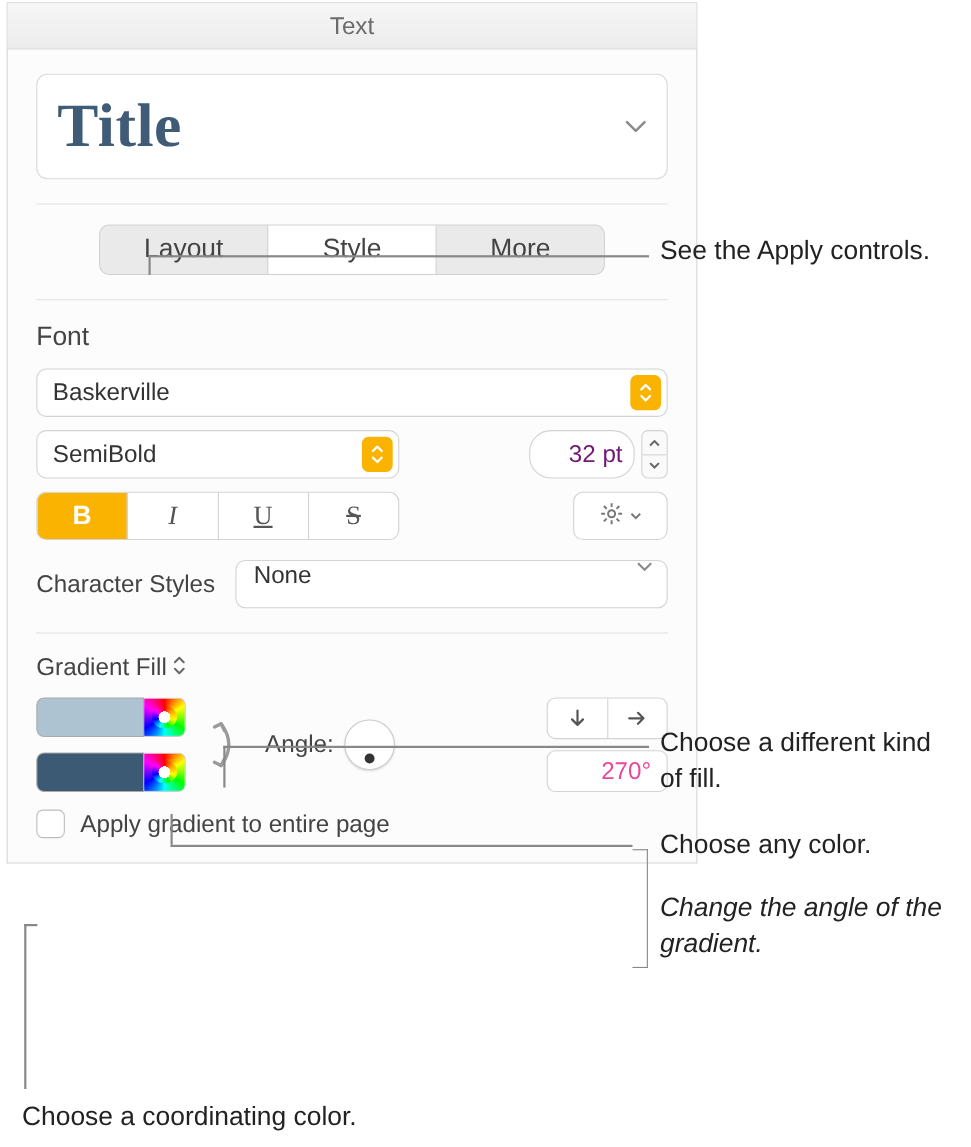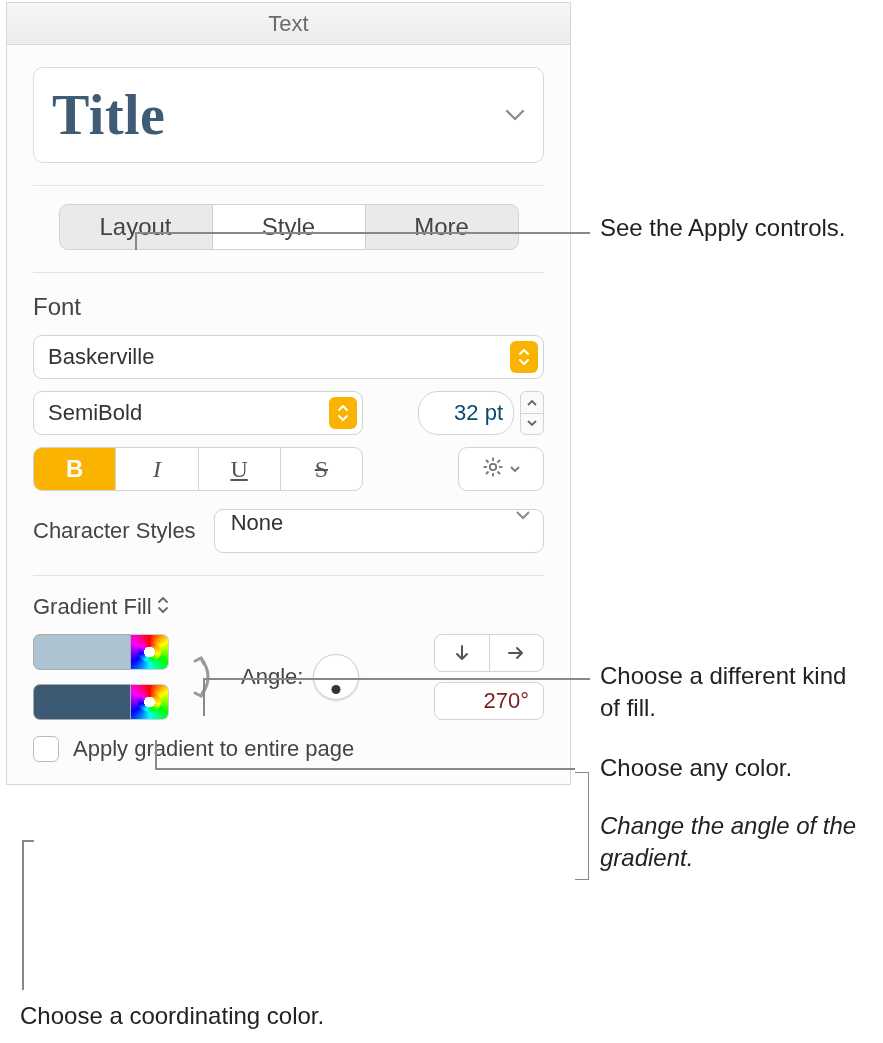--- a/index.html
+++ b/index.html
@@ -8,21 +8,21 @@
   background: #fff;
   width: 883px;
   height: 1043px;
   position: relative;
   color: #3a3a3a;
 }
 .panel {
   position: absolute;
   left: 6px;
   top: 2px;
-  width: 565px;
+  width: 628px;
   border: 1px solid #d8d8d8;
   background: #fcfcfc;
 }
 .panel-header {
   height: 42px;
   background: linear-gradient(#f6f6f6, #ececec);
   border-bottom: 1px solid #d8d8d8;
   text-align: center;
   font-size: 22px;
   color: #6b6b6b;
@@ -72,21 +72,21 @@
 .select .arrows svg { display:block; }
 .font-name { width: 100%; margin-bottom: 12px; }
 .row { display:flex; gap: 12px; align-items:center; }
 .weight-select { flex: 0 0 330px; }
 .size-box {
   display:flex; align-items:center; gap:6px;
 }
 .size-input {
   border:1px solid #d3d3d3; border-radius:20px; background:#fff;
   height:44px; width: 96px; text-align:right; padding-right:10px;
-  font-size: 22px; color:#0c4a6e;
+  font-size: 22px; color:#701a75;
 }
 .stepper {
   width: 24px; height:44px; display:flex; flex-direction:column;
   border:1px solid #d3d3d3; border-radius:6px; overflow:hidden; background:#fafafa;
 }
 .stepper div { flex:1; display:flex; align-items:center; justify-content:center; cursor:pointer; }
 .stepper div:first-child { border-bottom:1px solid #d3d3d3; }
 .biu-row { display:flex; gap: 12px; margin-top: 12px; align-items:center; }
 .biu {
   display:flex; border:1px solid #d3d3d3; border-radius:9px; overflow:hidden;
@@ -145,21 +145,21 @@
 .angle-col { display:flex; flex-direction:column; gap:10px; margin-left:auto; }
 .dir-seg {
   display:flex; border:1px solid #d3d3d3; border-radius:8px; overflow:hidden;
   background:#fff; height:38px; width:110px;
 }
 .dir-seg div { flex:1; display:flex; align-items:center; justify-content:center; border-right:1px solid #d3d3d3; cursor:pointer; }
 .dir-seg div:last-child{border-right:none;}
 .angle-input {
   border:1px solid #d3d3d3; border-radius:8px; background:#fff;
   height:38px; width:110px; text-align:right; padding-right:14px;
-  font-size:22px; color:#7f1d1d;
+  font-size:22px; color:#ec4899;
 }
 .apply-row { display:flex; align-items:center; gap:14px; margin-top: 16px; }
 .checkbox {
   width:26px; height:26px; border:1px solid #bdbdbd; border-radius:6px; background:#fff;
   cursor:pointer;
 }
 .apply-label { font-size:22px; color:#444; }
 .callout {
   position:absolute; font-size:24px; color:#222; line-height:1.35;
 }

